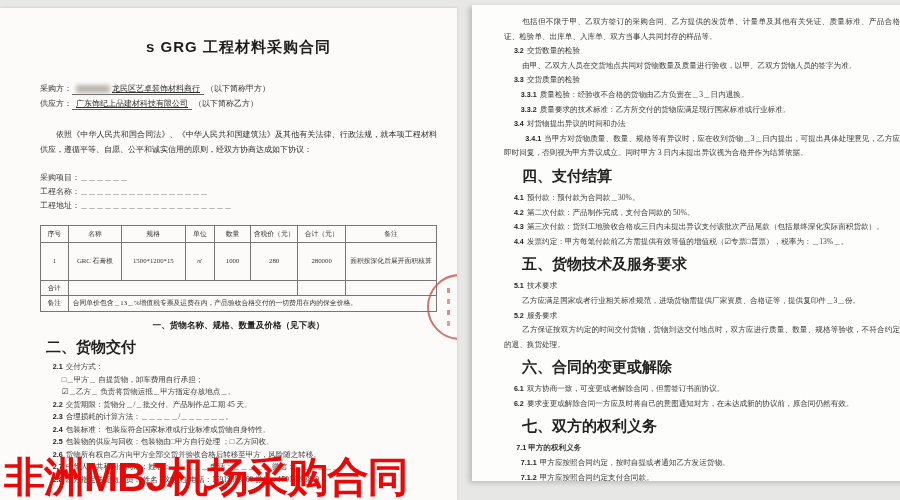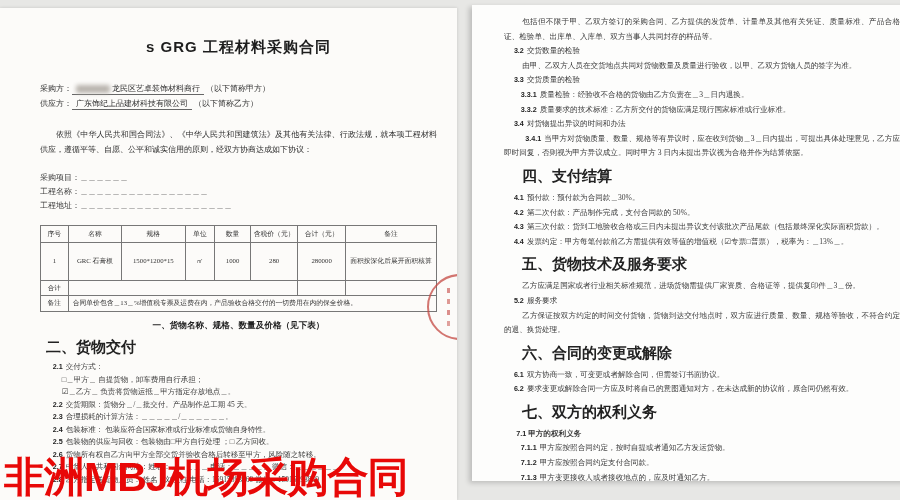--- a/index.html
+++ b/index.html
@@ -9,21 +9,21 @@
   .page { position:absolute; background:#fcfbf9; overflow:hidden; }
   #page1 { left:0; top:8px; width:457px; height:492px; padding:16px 20px 0 40px;
            box-shadow:0 0 3px rgba(0,0,0,.15); }
   #page2 { left:472px; top:5px; width:446px; height:476px; padding:10px 18px 0 32px;
            background:#fdfdfc; box-shadow:-3px 2px 5px rgba(0,0,0,.18); }
 
   
   .title { text-align:center; font-size:15px; font-weight:bold; letter-spacing:1px;
            color:#1d1d1d; margin:14px 0 24px 0; font-family:"Liberation Sans", sans-serif; }
   .party { font-size:8px; line-height:15px; white-space:nowrap; }
-  .party .uname { border-bottom:1px solid #666; padding:0 4px 1px 4px; }
+  .party .uname { border-bottom:1px solid #666; padding:0 4px 1px 4px;text-decoration:underline; }
   .redact { display:inline-block; width:34px; height:8px; background:#b9b4ae;
             filter:blur(2px); vertical-align:middle; margin-right:2px; border-radius:2px; }
   .preamble { font-size:8px; line-height:15px; text-indent:2em; margin-top:16px; text-align:justify; }
   .fields { margin-top:14px; }
   .fieldline { font-size:8px; line-height:14px; color:#3a3a3a; }
   .fieldline .blank { letter-spacing:0; color:#555; }
 
   table.goods { border-collapse:collapse; width:100%; margin-top:12px; table-layout:fixed; }
   table.goods th, table.goods td { border:1px solid #777; font-size:6.8px; text-align:center;
         padding:2px 1px; font-weight:normal; color:#333; line-height:1.6; overflow:hidden; }
@@ -190,20 +190,21 @@
       <p class="ln l1"><b>4.1</b><span>预付款：预付款为合同款＿30%。</span></p>
 
       <p class="ln l1"><b>4.2</b><span>第二次付款：产品制作完成，支付合同款的 50%。</span></p>
 
       <p class="ln l1"><b>4.3</b><span>第三次付款：货到工地验收合格或三日内未提出异议支付该批次产品尾款（包括最终深化实际面积货款）。</span></p>
 
       <p class="ln l1"><b>4.4</b><span>发票约定：甲方每笔付款前乙方需提供有效等值的增值税（☑专票□普票），税率为：＿13%＿。</span></p>
 
       <p class="sechead"><b></b><span>五、货物技术及服务要求</span></p>
 
+      <p class="ln l1"><b>5.1</b><span>技术要求</span></p>
 
       <p class="ln para"><b></b><span>乙方应满足国家或者行业相关标准规范，进场货物需提供厂家资质、合格证等，提供复印件＿3＿份。</span></p>
 
       <p class="ln l1"><b>5.2</b><span>服务要求</span></p>
 
       <p class="ln para"><b></b><span>乙方保证按双方约定的时间交付货物，货物到达交付地点时，双方应进行质量、数量、规格等验收，不符合约定的退、换货处理。</span></p>
 
       <p class="sechead"><b></b><span>六、合同的变更或解除</span></p>
 
       <p class="ln l1"><b>6.1</b><span>双方协商一致，可变更或者解除合同，但需签订书面协议。</span></p>

